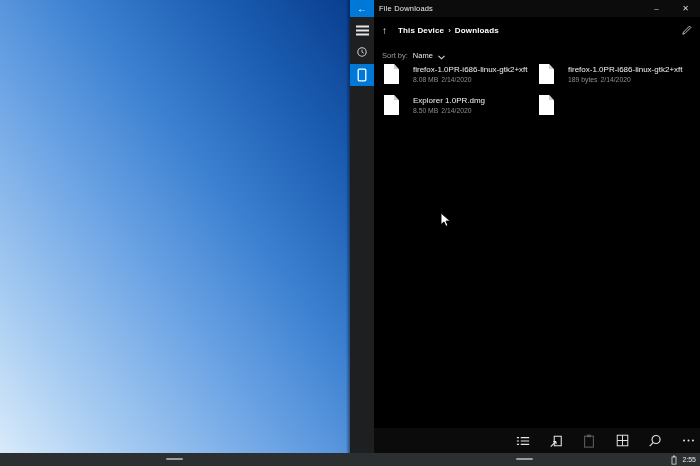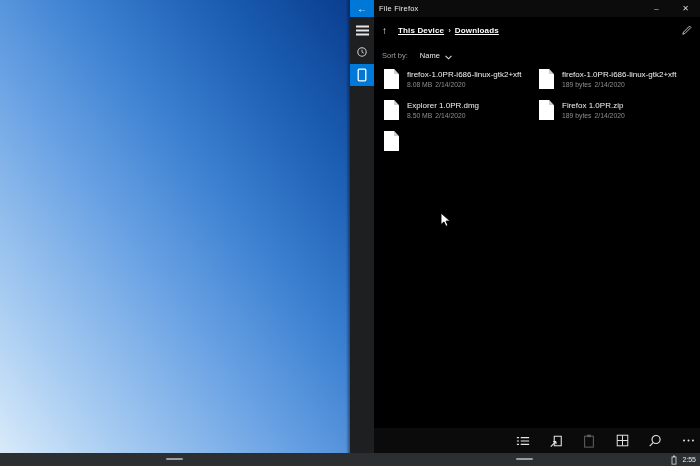--- a/index.html
+++ b/index.html
@@ -29,30 +29,30 @@
     color:#d8d8d8;font-size:8px;line-height:1;}
   
   .sidebar{position:absolute;left:0;top:17px;width:24px;bottom:0;background:#1d1f21;
     display:flex;flex-direction:column;align-items:center;padding-top:3px;box-sizing:border-box;}
   .sb-item{width:24px;height:20px;display:flex;align-items:center;justify-content:center;margin-bottom:2px;}
   .sb-item.selected{height:22px;}
   
   .main{position:absolute;left:24px;top:17px;right:0;bottom:25px;background:#000;}
   .breadcrumb-row{height:27px;display:flex;align-items:center;padding:0 8px;}
   .up-arrow{font-size:10px;color:#f0f0f0;margin-right:11px;line-height:1;}
-  .crumb{font-size:8px;font-weight:bold;color:#fff;letter-spacing:.15px;text-decoration:underline;}
+  .crumb{font-size:8px;font-weight:bold;color:#fff;letter-spacing:.15px;}
   .crumb-sep{font-size:8px;color:#cfcfcf;margin:0 4px;font-weight:bold;}
   .edit-btn{margin-left:auto;display:flex;align-items:center;}
   .sort-row{height:16px;display:flex;align-items:flex-end;padding:0 8px;}
   .sort-label{font-size:7.5px;color:#9b9b9b;}
-  .sort-value{font-size:7.5px;color:#e9e9e9;margin-left:12px;}
+  .sort-value{font-size:7.5px;color:#e9e9e9;margin-left:5px;}
   .sort-chevron{margin-left:5px;display:flex;align-items:center;}
   
   .file-grid{display:grid;grid-template-columns:155px 1fr;grid-auto-rows:31px;padding:3px 0 0 10px;}
-  .file-item{display:flex;align-items:center;gap:8px;min-width:0;}
+  .file-item{display:flex;align-items:flex-start;gap:14px;min-width:0;}
   .file-icon{width:15px;height:20px;position:relative;background:#fff;flex:0 0 15px;margin-top:1px;
     clip-path:polygon(0 0,67% 0,100% 26%,100% 100%,0 100%);}
   .file-icon::after{content:"";position:absolute;left:67%;top:0;width:5px;height:5.2px;
     background:#cfcfcf;clip-path:polygon(0 0,100% 100%,0 100%);}
   .file-text{display:flex;flex-direction:column;min-width:0;padding-top:1px;}
   .file-name{font-size:8px;line-height:11px;color:#f2f2f2;white-space:nowrap;overflow:hidden;max-width:130px;}
   .file-meta{font-size:6.8px;line-height:10px;color:#8d8d8d;white-space:nowrap;}
   .file-meta span{margin-right:3px;}
   
   .command-bar{position:absolute;left:24px;right:0;bottom:0;height:25px;background:#0b0b0b;
@@ -73,21 +73,21 @@
 <body>
 
 <div class="screen-left"></div>
 
 <div class="app">
 
   <div class="titlebar">
     <div class="back-btn" style="background:#0078d7">
       <span>←</span>
     </div>
-    <span class="title-text">File Firefox</span>
+    <span class="title-text">File Downloads</span>
     <div class="win-controls">
       <div class="win-btn">
         <span>–</span>
       </div>
       <div class="win-btn">
         <span>✕</span>
       </div>
     </div>
   </div>
 
@@ -167,29 +167,20 @@
       <div class="file-item">
         <div class="file-icon"></div>
         <div class="file-text">
           <div class="file-name">Explorer 1.0PR.dmg</div>
           <div class="file-meta">
             <span>8.50 MB</span><span>2/14/2020</span>
           </div>
         </div>
       </div>
 
-      <div class="file-item">
-        <div class="file-icon"></div>
-        <div class="file-text">
-          <div class="file-name">Firefox 1.0PR.zip</div>
-          <div class="file-meta">
-            <span>189 bytes</span><span>2/14/2020</span>
-          </div>
-        </div>
-      </div>
 
       <div class="file-item">
         <div class="file-icon"></div>
       </div>
 
     </div>
   </div>
 
   <div class="command-bar">
     <div class="cmd-btn">

